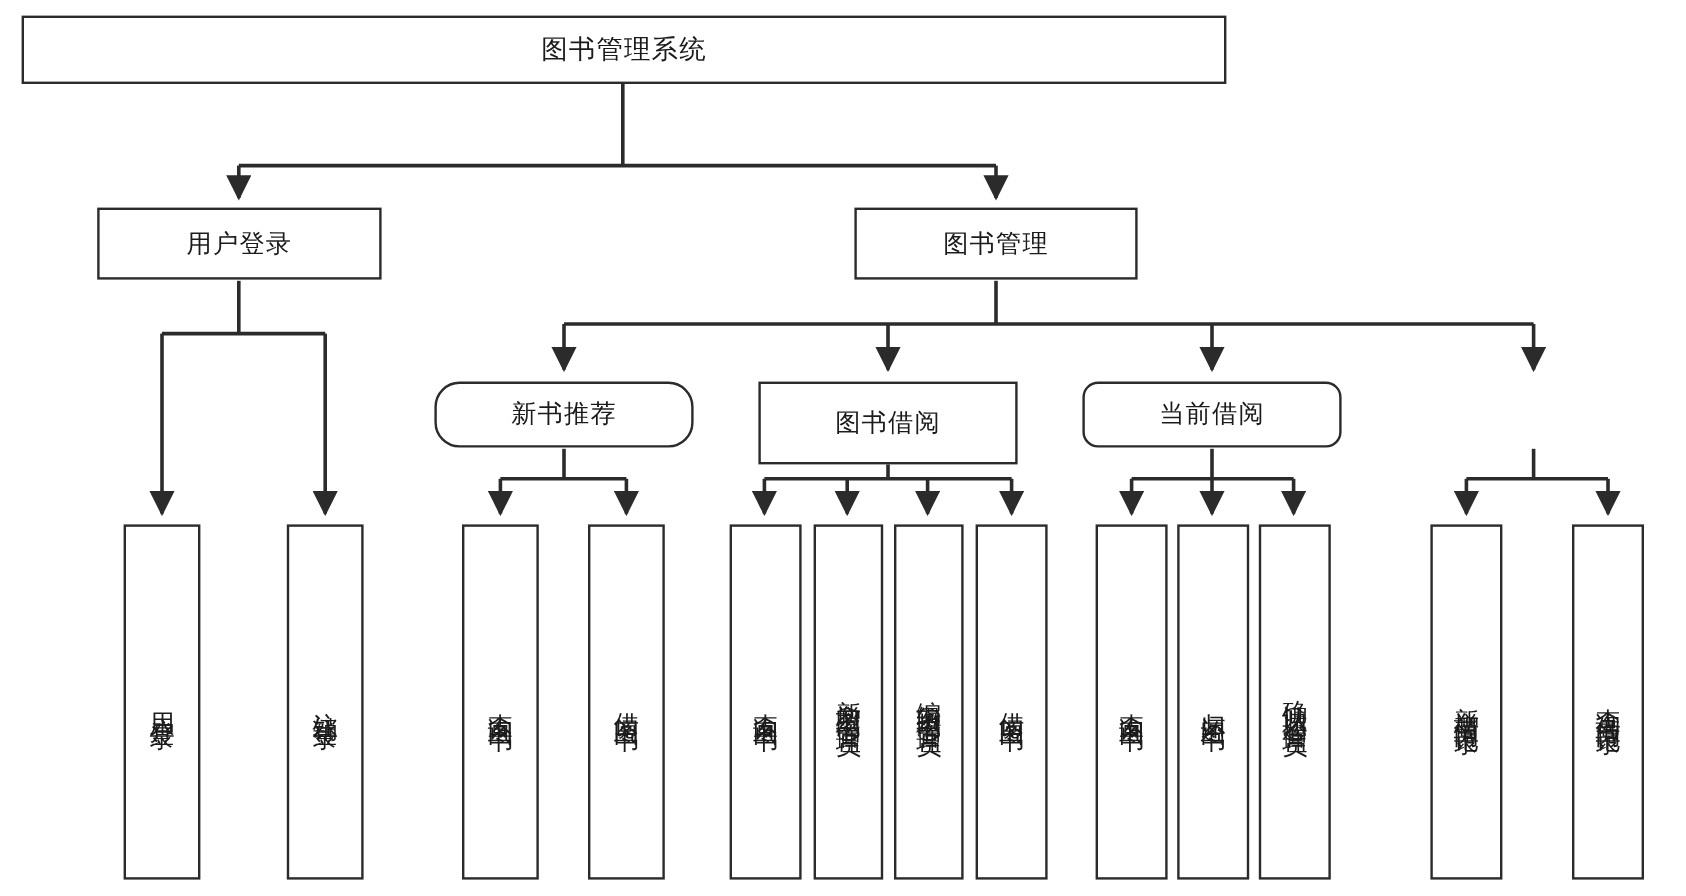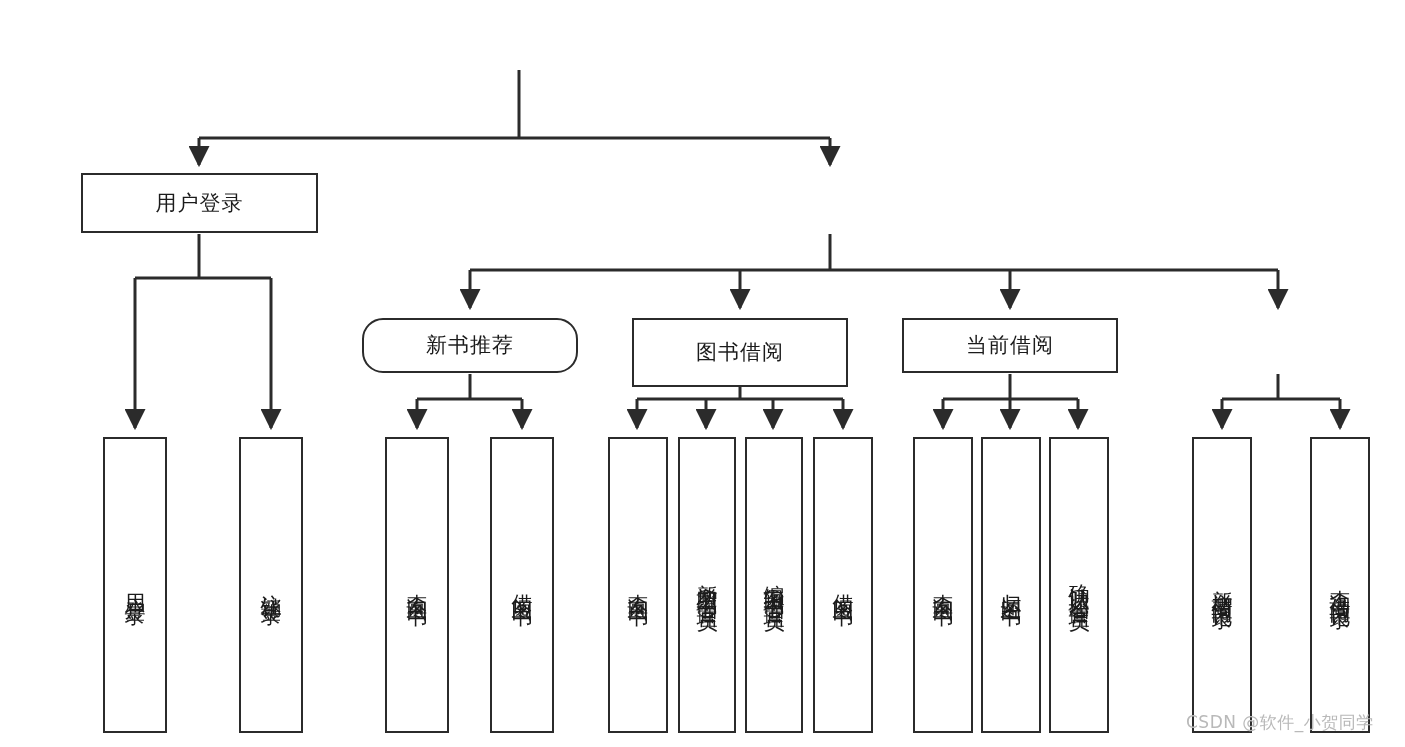--- a/index.html
+++ b/index.html
@@ -111,35 +111,41 @@
       <path d="M 1010 399 L 1010 428" marker-end="url(#arrow)"></path>
       <path d="M 1078 399 L 1078 428" marker-end="url(#arrow)"></path>
 
       <path d="M 1278 374 L 1278 399"></path>
       <path d="M 1222 399 L 1340 399"></path>
       <path d="M 1222 399 L 1222 428" marker-end="url(#arrow)"></path>
       <path d="M 1340 399 L 1340 428" marker-end="url(#arrow)"></path>
     </g>
   </svg>
 
+  <div class="node root" style="left:18px; top:13px; width:1004px; height:57px;">
+    <span class="label">图书管理系统</span>
+  </div>
 
   <div class="node level1" style="left:81px; top:173px; width:237px; height:60px;">
     <span class="label">用户登录</span>
   </div>
 
+  <div class="node level1" style="left:712px; top:173px; width:236px; height:60px;">
+    <span class="label">图书管理</span>
+  </div>
 
   <div class="node level2" style="left:362px; top:318px; width:216px; height:55px;border-radius:21px;">
     <span class="label">新书推荐</span>
   </div>
 
   <div class="node level2" style="left:632px; top:318px; width:216px; height:69px;">
     <span class="label">图书借阅</span>
   </div>
 
-  <div class="node level2" style="left:902px; top:318px; width:216px; height:55px;">
+  <div class="node level2" style="left:902px; top:318px; width:216px; height:55px;border-radius:13px;">
     <span class="label">当前借阅</span>
   </div>
 
 
   <div class="node leaf" style="left:103px; top:437px; width:64px; height:296px;">
     <span class="label">用户登录</span>
   </div>
 
   <div class="node leaf" style="left:239px; top:437px; width:64px; height:296px;">
     <span class="label">注销登录</span>
@@ -182,15 +188,14 @@
   </div>
 
   <div class="node leaf" style="left:1192px; top:437px; width:60px; height:296px;">
     <span class="label">新增借阅记录</span>
   </div>
 
   <div class="node leaf" style="left:1310px; top:437px; width:60px; height:296px;">
     <span class="label">查询借阅记录</span>
   </div>
 
-  <div class="watermark">CSDN @软件_小贺同学</div>
 
 </div>
 
 </body></html>

